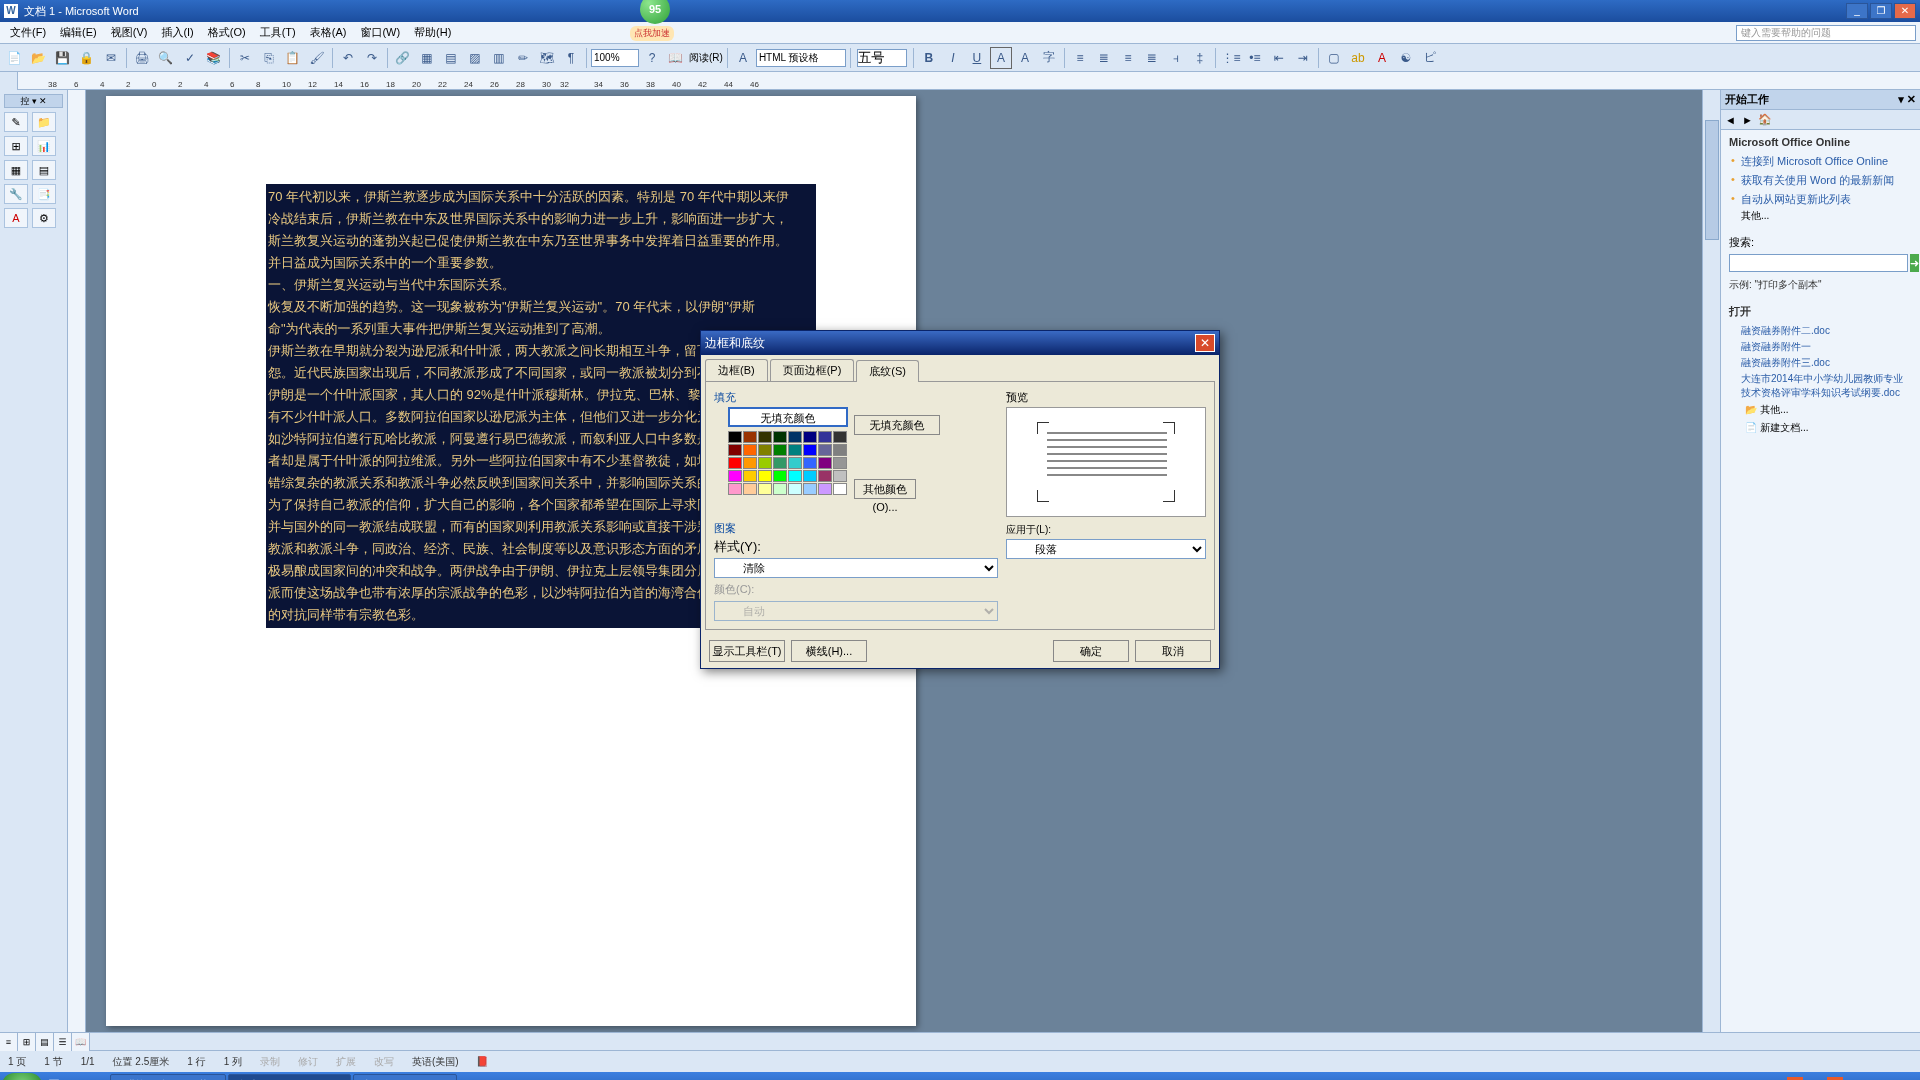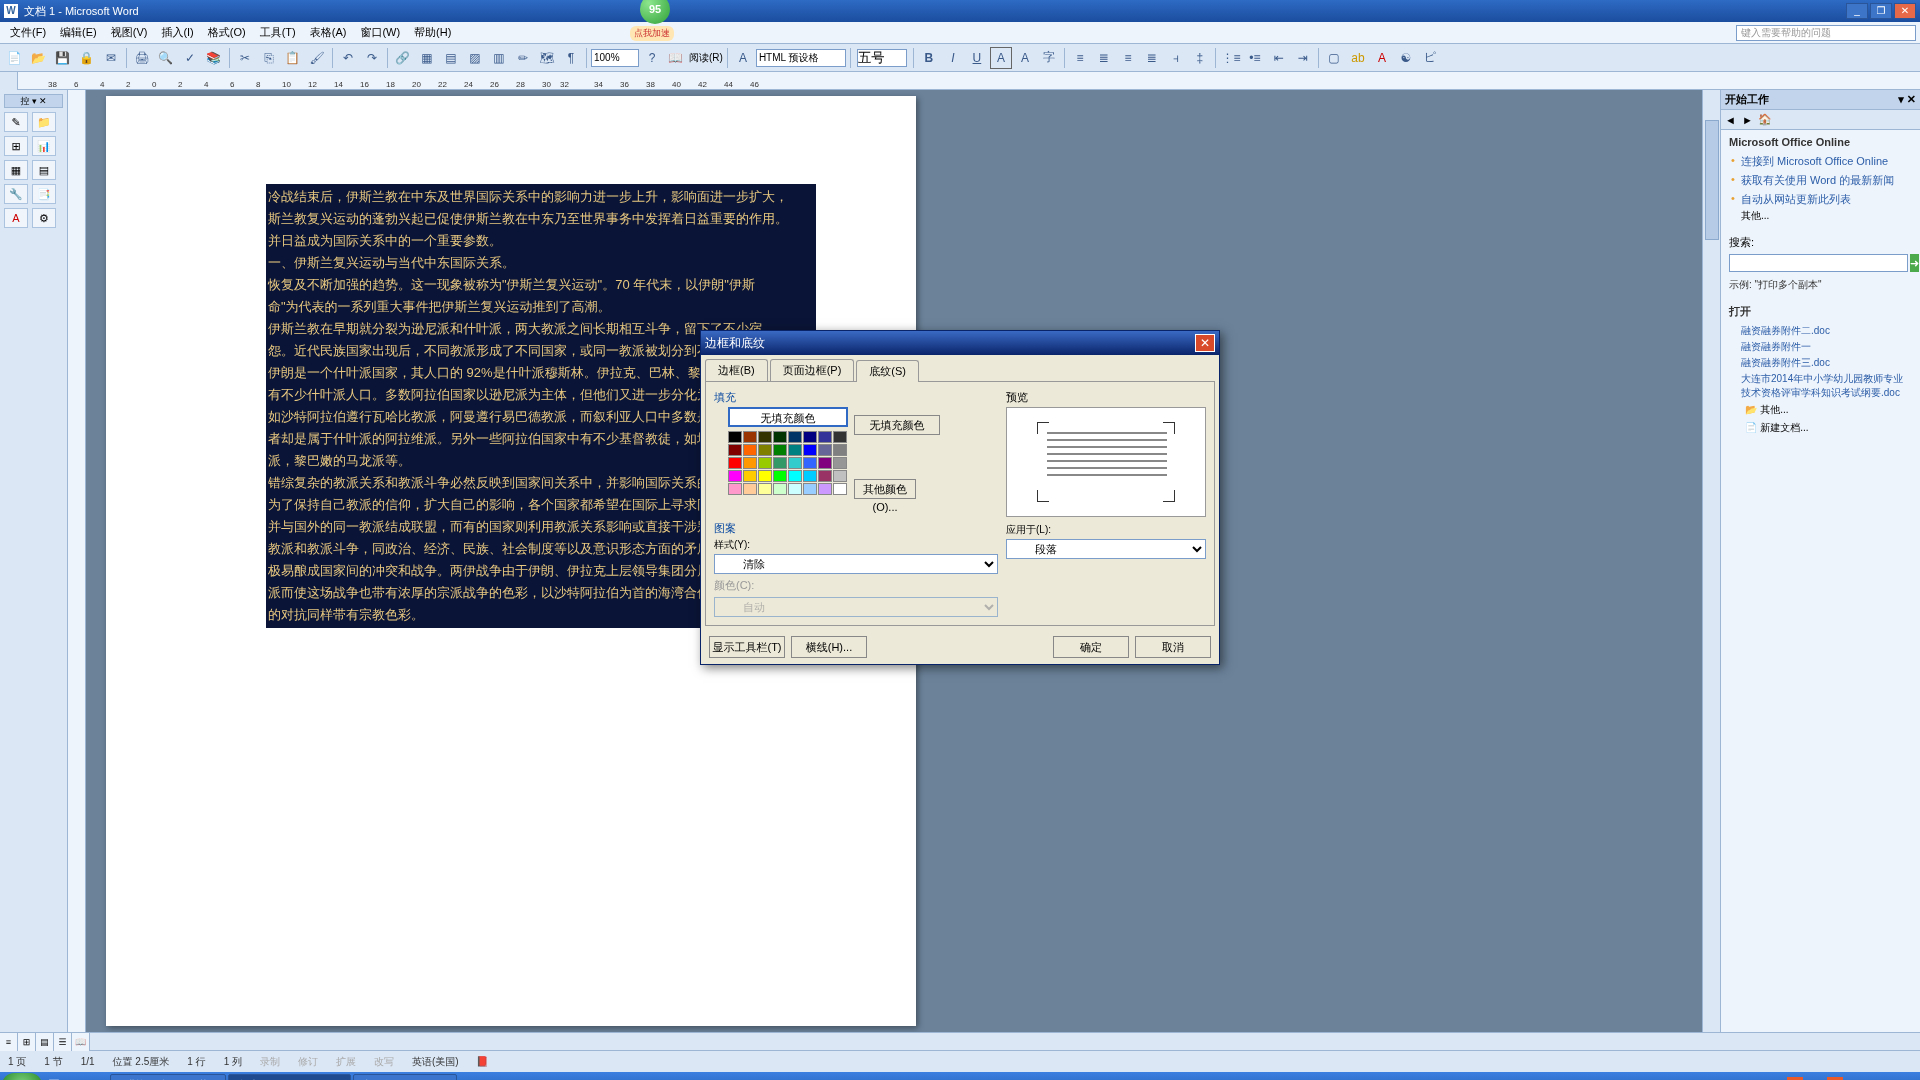--- a/index.html
+++ b/index.html
@@ -255,33 +255,33 @@
       </div>
     <div class="row">
         <div class="sbtn" style="color:#c00">A</div>
         <div class="sbtn">⚙</div>
       </div>
   </div>
   <div class="vertruler"></div>
   <div class="docarea">
     <div class="page">
       <div class="content" id="doc-content">
+          <div>70 年代初以来，伊斯兰教逐步成为国际关系中十分活跃的因素。特别是 70 年代中期以来伊</div>
           <div>冷战结束后，伊斯兰教在中东及世界国际关系中的影响力进一步上升，影响面进一步扩大，</div>
           <div>斯兰教复兴运动的蓬勃兴起已促使伊斯兰教在中东乃至世界事务中发挥着日益重要的作用。</div>
           <div>并日益成为国际关系中的一个重要参数。</div>
           <div>一、伊斯兰复兴运动与当代中东国际关系。</div>
           <div>恢复及不断加强的趋势。这一现象被称为"伊斯兰复兴运动"。70 年代末，以伊朗"伊斯</div>
           <div>命"为代表的一系列重大事件把伊斯兰复兴运动推到了高潮。</div>
           <div>伊斯兰教在早期就分裂为逊尼派和什叶派，两大教派之间长期相互斗争，留下了不少宿</div>
           <div>怨。近代民族国家出现后，不同教派形成了不同国家，或同一教派被划分到不同的国家</div>
           <div>伊朗是一个什叶派国家，其人口的 92%是什叶派穆斯林。伊拉克、巴林、黎巴</div>
           <div>有不少什叶派人口。多数阿拉伯国家以逊尼派为主体，但他们又进一步分化为一些小的</div>
           <div>如沙特阿拉伯遵行瓦哈比教派，阿曼遵行易巴德教派，而叙利亚人口中多数是逊尼派</div>
           <div>者却是属于什叶派的阿拉维派。另外一些阿拉伯国家中有不少基督教徒，如埃及的科</div>
-          <div>派，黎巴嫩的马龙派等。</div>
           <div>错综复杂的教派关系和教派斗争必然反映到国家间关系中，并影响国际关系的变化和</div>
           <div>为了保持自己教派的信仰，扩大自己的影响，各个国家都希望在国际上寻求同一教派</div>
           <div>并与国外的同一教派结成联盟，而有的国家则利用教派关系影响或直接干涉别国内部</div>
           <div>教派和教派斗争，同政治、经济、民族、社会制度等以及意识形态方面的矛盾混合在</div>
           <div>极易酿成国家间的冲突和战争。两伊战争由于伊朗、伊拉克上层领导集团分属什叶派和</div>
           <div>派而使这场战争也带有浓厚的宗派战争的色彩，以沙特阿拉伯为首的海湾合作委员会与伊朗</div>
           <div>的对抗同样带有宗教色彩。</div>
         </div>
     </div>
     <div class="scrollbar-v">
@@ -426,21 +426,21 @@
             <div class="sw" style="background: rgb(255, 255, 255);"></div>
           </div>
       </div>
       <div style="padding-left:140px;margin-top:-86px">
         <div class="btn-wide" style="width:86px;text-align:center">无填充颜色</div>
         <div style="height:40px"></div>
         <div class="btn-wide" style="width:62px;text-align:center">其他颜色(O)...</div>
       </div>
       <div style="height:8px"></div>
       <div class="grplbl">图案</div>
-      <div style="font-size:10px;margin:2px 0">样式(Y):</div>
+      <div style="font-size:13px;margin:2px 0">样式(Y):</div>
       <select><option>清除</option></select>
       <div style="font-size:11px;margin:4px 0;color:#999">颜色(C):</div>
       <select disabled="" style="color:#999;background:#ece9d8"><option>自动</option></select>
     </div>
     <div class="right">
       <div style="font-size:11px;margin-bottom:2px">预览</div>
       <div class="preview">
         <div class="corner c1"></div>
           <div class="corner c2"></div>
           <div class="corner c3"></div>

